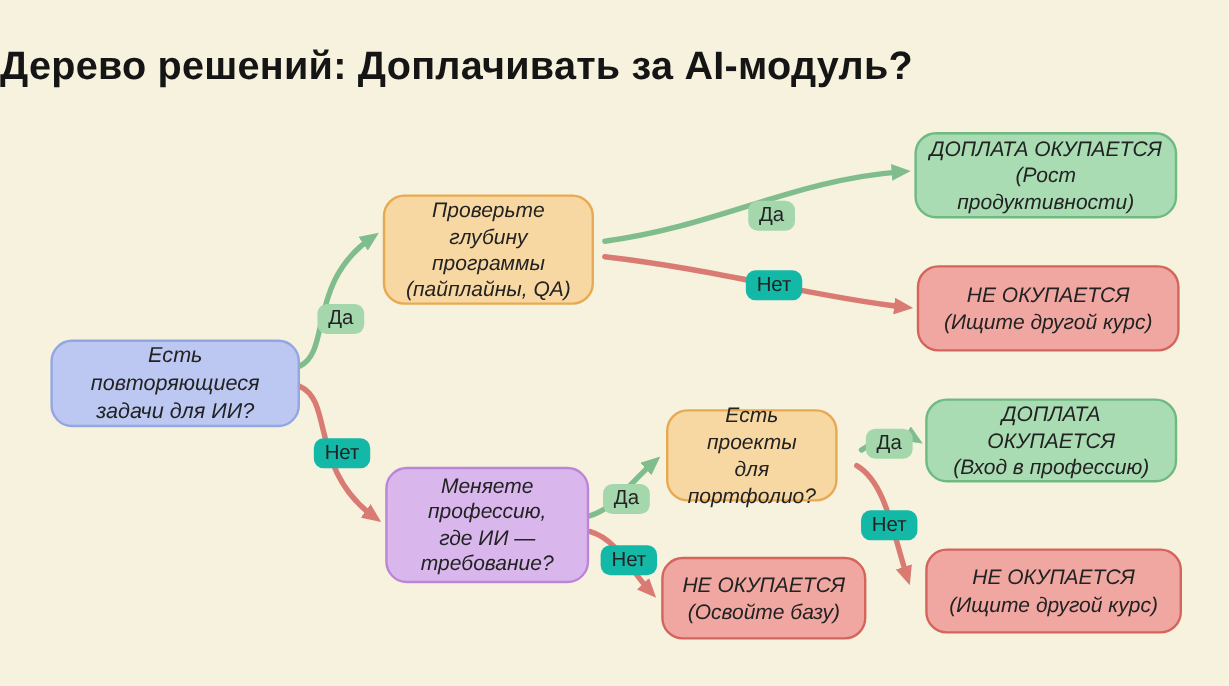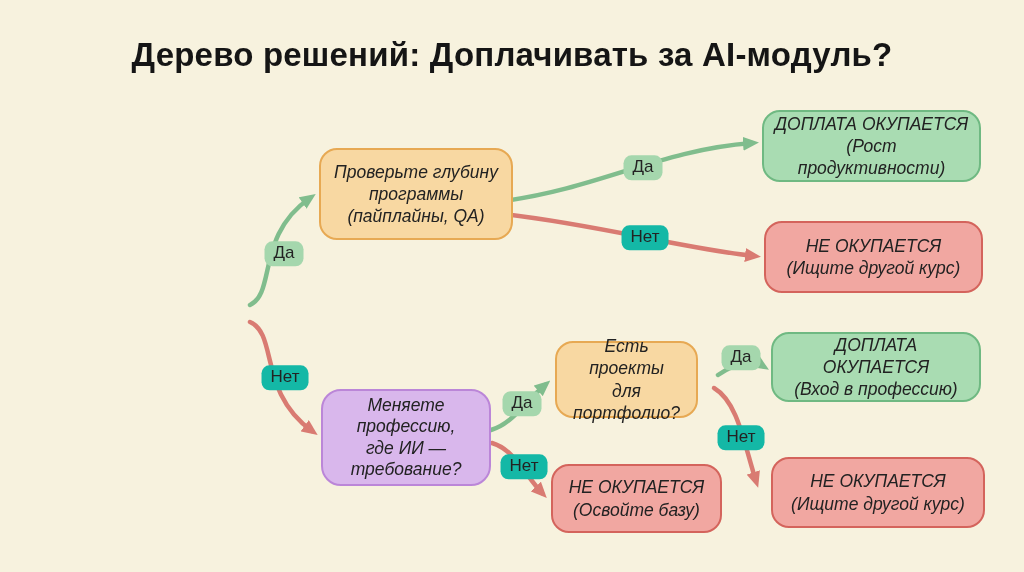--- a/index.html
+++ b/index.html
@@ -16,21 +16,21 @@
     width: 1024px;
     height: 572px;
     background: #f7f2de;
   }
   .title {
     position: absolute;
     top: 36px;
     left: 0;
     width: 100%;
     margin: 0;
-    text-align: center;
+    text-align: left;
     font-size: 33px;
     font-weight: 700;
     color: #151515;
     letter-spacing: 0.2px;
   }
   .edges-svg {
     position: absolute;
     top: 0;
     left: 0;
     width: 1024px;
@@ -47,38 +47,38 @@
     border-radius: 18px;
     border: 2.5px solid;
     white-space: pre-line;
     font-size: 17.5px;
     line-height: 1.27;
     color: #222;
     padding: 4px 8px;
     font-style: italic;
   }
   .node-blue   { background: #bcc8f2; border-color: #93a6e3; left: 42px;  top: 283px; width: 208px; height: 73px; font-size: 18px; }
-  .node-orange { background: #f8d8a2; border-color: #e7a953; left: 319px; top: 148px; width: 194px; height: 92px; }
+  .node-orange { background: #f8d8a2; border-color: #e7a953; left: 319px; top: 162px; width: 176px; height: 92px; }
   .node-green1 { background: #a9dcb2; border-color: #6fb982; left: 762px; top: 110px; width: 219px; height: 72px; }
   .node-red1   { background: #f1a7a1; border-color: #d4645c; left: 764px; top: 221px; width: 219px; height: 72px; }
-  .node-purple { background: #d9b7ec; border-color: #bb86d8; left: 321px; top: 389px; width: 170px; height: 97px; line-height: 1.22; border-radius: 20px; }
+  .node-purple { background: #d9b7ec; border-color: #bb86d8; left: 321px; top: 389px; width: 170px; height: 97px; line-height: 1.22; }
   .node-yellow { background: #f8d8a2; border-color: #e7a953; left: 555px; top: 341px; width: 143px; height: 77px; }
   .node-green2 { background: #a9dcb2; border-color: #6fb982; left: 771px; top: 332px; width: 210px; height: 70px; }
   .node-red2   { background: #f1a7a1; border-color: #d4645c; left: 771px; top: 457px; width: 214px; height: 71px; }
   .node-red3   { background: #f1a7a1; border-color: #d4645c; left: 551px; top: 464px; width: 171px; height: 69px; }
   .badge {
     position: absolute;
     transform: translate(-50%, -50%);
     padding: 2px 9px 3px 9px;
     border-radius: 8px;
     font-size: 17px;
     color: #232323;
     line-height: 1.2;
   }
-  .badge-yes { background: #a5d7ad; }
+  .badge-yes { background: #a5d7ad; margin-top: 12px; }
   .badge-no  { background: #14b8a6; }
   .b1 { left: 284px; top: 254px; }
   .b2 { left: 285px; top: 378px; }
   .b3 { left: 643px; top: 168px; }
   .b4 { left: 645px; top: 238px; }
   .b5 { left: 522px; top: 404px; }
   .b6 { left: 524px; top: 467px; }
   .b7 { left: 741px; top: 358px; }
   .b8 { left: 741px; top: 438px; }
 </style>
@@ -103,20 +103,22 @@
       <path d="M 250 322 C 278 334, 258 392, 312 431" stroke="#d97b72" stroke-width="4.5" marker-end="url(#arrow-red)"></path>
       <path d="M 504 201 C 600 188, 660 150, 752 143" stroke="#80bd8d" stroke-width="4.5" marker-end="url(#arrow-green)"></path>
       <path d="M 504 214 C 600 225, 680 248, 754 256" stroke="#d97b72" stroke-width="4.5" marker-end="url(#arrow-red)"></path>
       <path d="M 491 430 C 512 424, 523 404, 545 385" stroke="#80bd8d" stroke-width="4.5" marker-end="url(#arrow-green)"></path>
       <path d="M 492 443 C 515 450, 525 475, 542 493" stroke="#d97b72" stroke-width="4.5" marker-end="url(#arrow-red)"></path>
       <path d="M 718 375 C 734 364, 750 358, 763 366" stroke="#80bd8d" stroke-width="4.5" marker-end="url(#arrow-green)"></path>
       <path d="M 714 388 C 738 402, 744 444, 756 481" stroke="#d97b72" stroke-width="4.5" marker-end="url(#arrow-red)"></path>
     </g>
   </svg>
 
+  <div class="node node-blue">Есть повторяющиеся
+задачи для ИИ?</div>
   <div class="node node-orange">Проверьте глубину
 программы
 (пайплайны, QA)</div>
   <div class="node node-green1">ДОПЛАТА ОКУПАЕТСЯ
 (Рост продуктивности)</div>
   <div class="node node-red1">НЕ ОКУПАЕТСЯ
 (Ищите другой курс)</div>
   <div class="node node-purple">Меняете
 профессию,
 где ИИ —

